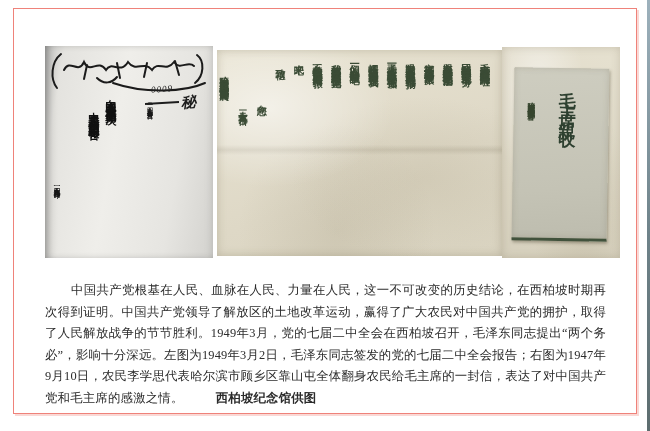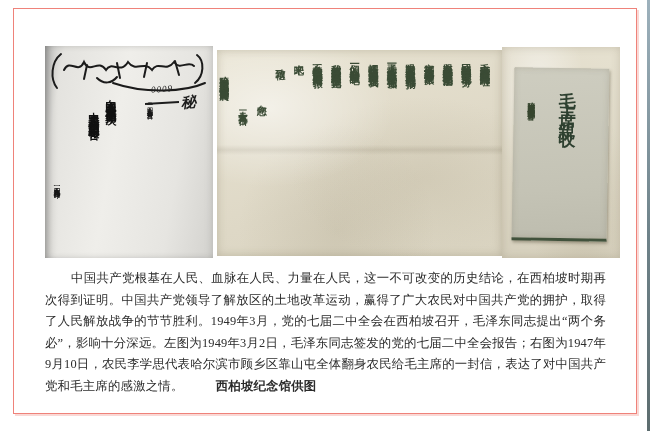--- a/index.html
+++ b/index.html
@@ -100,21 +100,21 @@
     position:absolute;left:42px;top:10px;height:152px;
     font-size:17px;font-weight:bold;color:#2e4030;letter-spacing:10px;
   }
   .env-sender{
     position:absolute;left:12px;top:28px;height:130px;
     font-size:7.5px;font-weight:bold;color:#37462f;letter-spacing:1px;
   }
 
   
   .caption{
-    position:absolute;left:45px;top:268px;width:561px;margin:0;
+    position:absolute;left:45px;top:280px;width:561px;margin:0;
     font-size:12.4px;line-height:21.6px;color:#2b2b2b;
     text-align:justify;text-indent:2.1em;
     letter-spacing:.2px;
   }
   .caption .credit{display:inline-block;margin-left:2.6em;font-weight:bold;text-indent:0;}
 </style>
 </head>
 <body>
 
 <div class="canvas">

